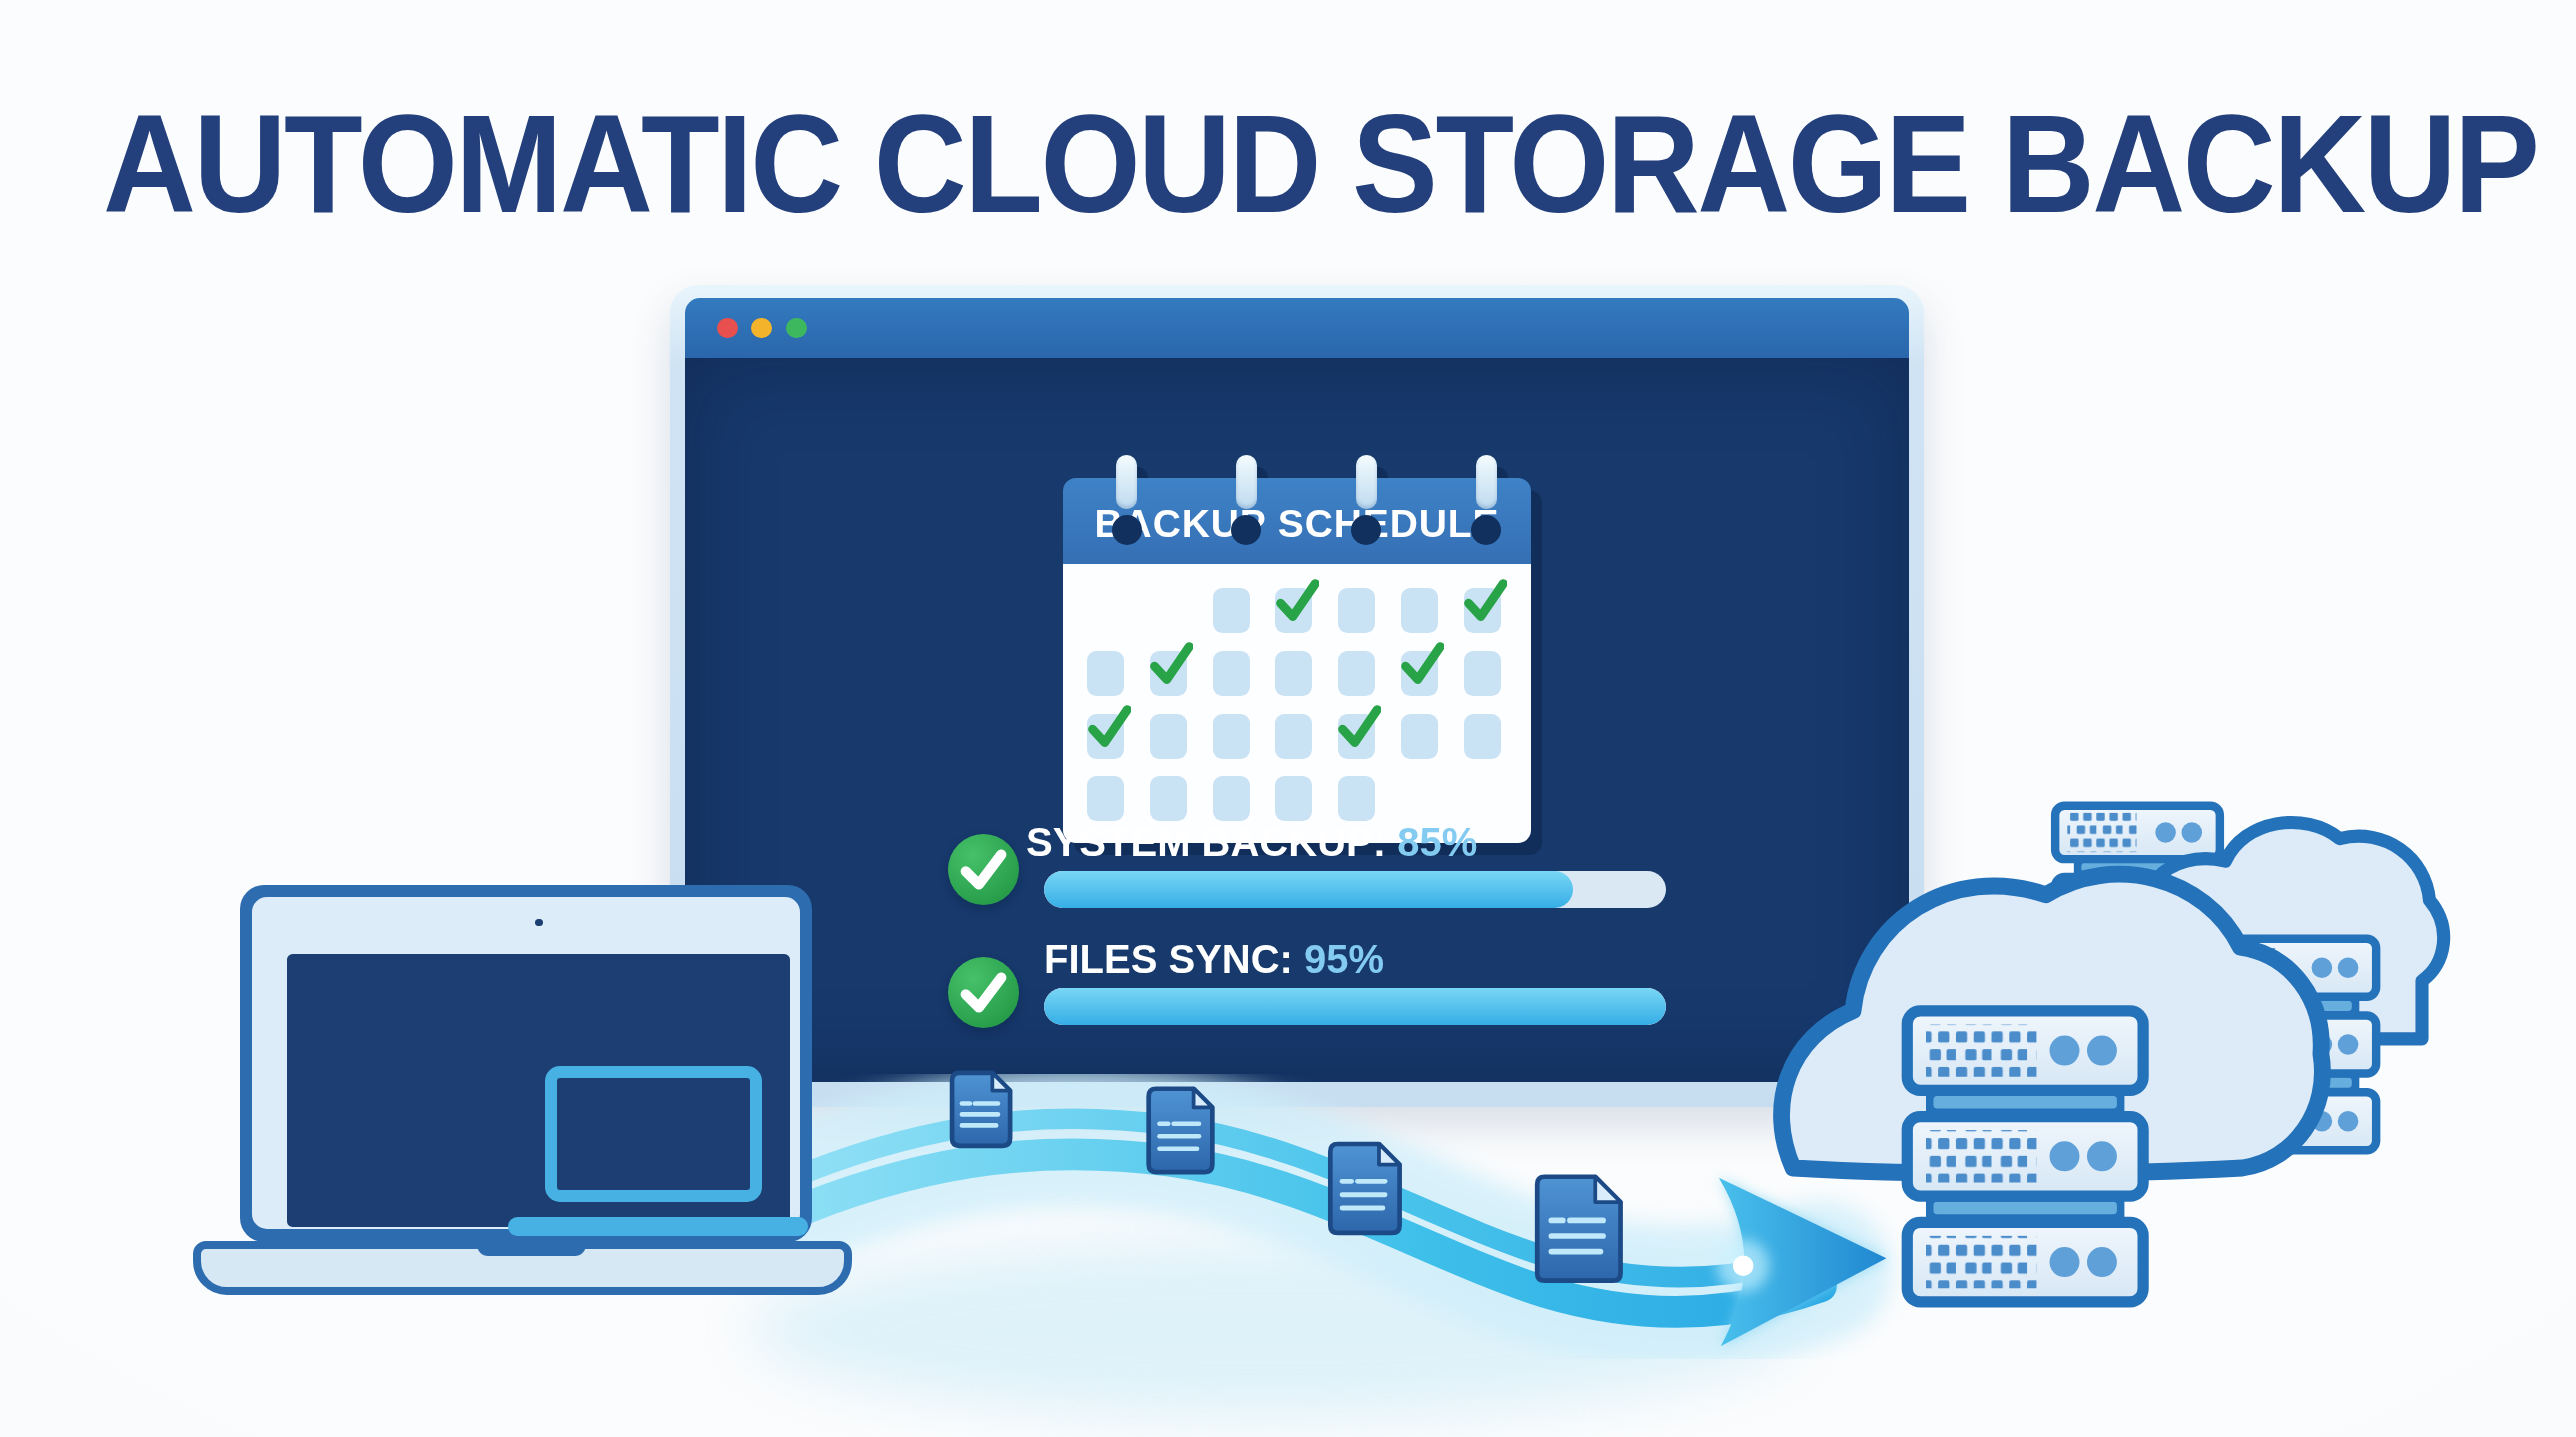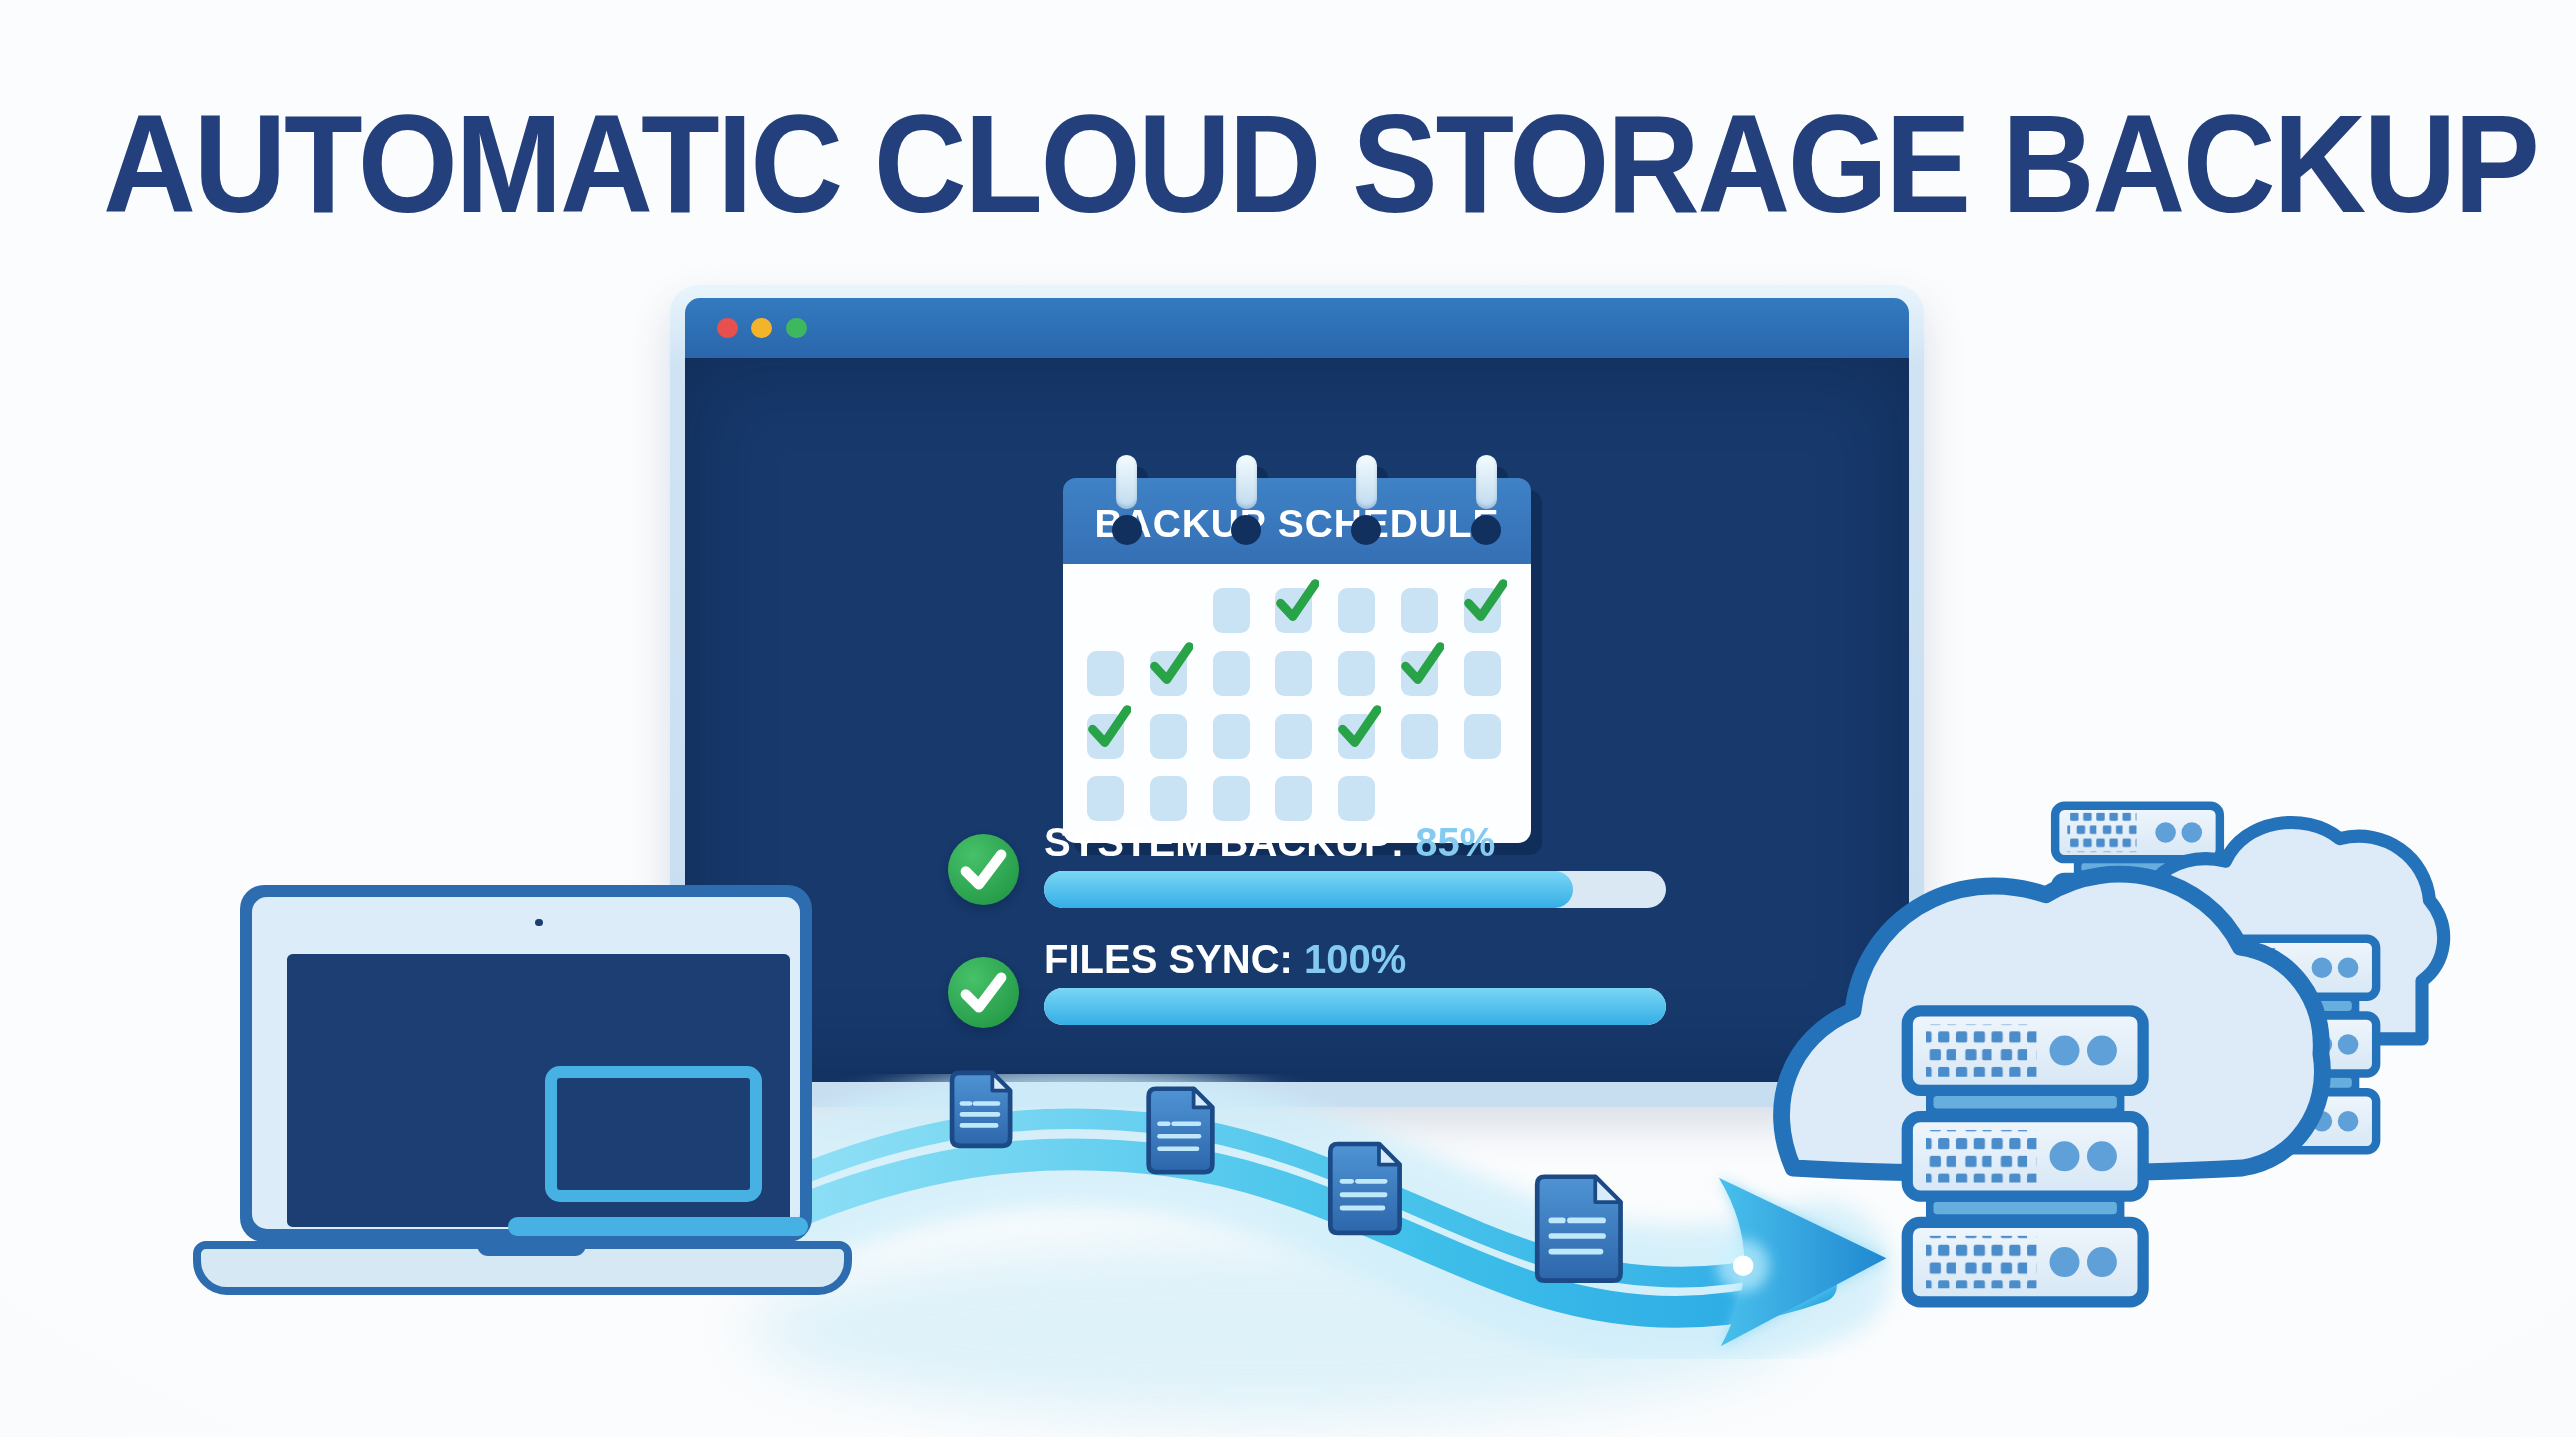--- a/index.html
+++ b/index.html
@@ -179,34 +179,34 @@
             <div class="cal-ring-hole" style="left: 408px;"></div>
             <div class="cal-ring" style="left: 413px;"></div>
           </div>
       </div>
 
       <div class="p-circle" style="left:263px;top:476px;">
         <svg width="71" height="71" viewBox="0 0 76 76">
           <path d="M19,40 L33,54 L57,22" fill="none" stroke="#ffffff" stroke-width="11" stroke-linecap="round" stroke-linejoin="round"></path>
         </svg>
       </div>
-      <div class="p-label" style="left:359px;top:462px;text-align:center;">
+      <div class="p-label" style="left:341px;top:462px;text-align:center;">
         <span>SYSTEM BACKUP:</span><span class="p-value">85%</span>
       </div>
       <div class="p-bar" style="left:359px;top:513px;">
         <div class="p-fill" id="fill-0" style="width: 85%;"></div>
       </div>
 
       <div class="p-circle" style="left:263px;top:599px;">
         <svg width="71" height="71" viewBox="0 0 76 76">
           <path d="M19,40 L33,54 L57,22" fill="none" stroke="#ffffff" stroke-width="11" stroke-linecap="round" stroke-linejoin="round"></path>
         </svg>
       </div>
       <div class="p-label" style="left:359px;top:579px;">
-        <span>FILES SYNC:</span><span class="p-value">100%</span>
+        <span>FILES SYNC:</span><span class="p-value">95%</span>
       </div>
       <div class="p-bar" style="left:359px;top:630px;">
         <div class="p-fill" id="fill-1" style="width: 100%;"></div>
       </div>
     </div>
   </div>
 
   <svg class="svg-abs" style="left:777px;top:1011px;" width="1189" height="427" viewBox="830 1080 1270 456">
     <defs>
       <linearGradient id="waveGrad" gradientUnits="userSpaceOnUse" x1="850" y1="0" x2="2050" y2="0">

